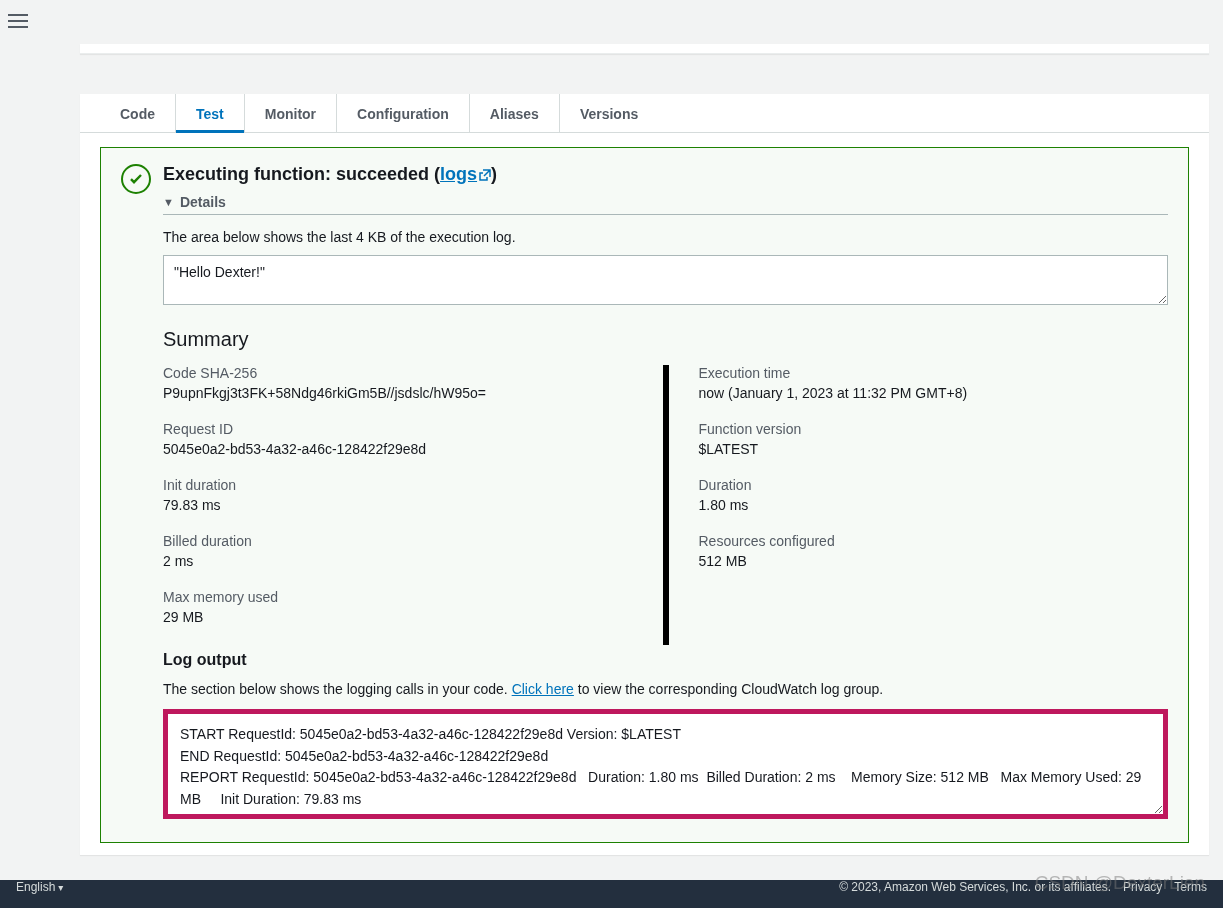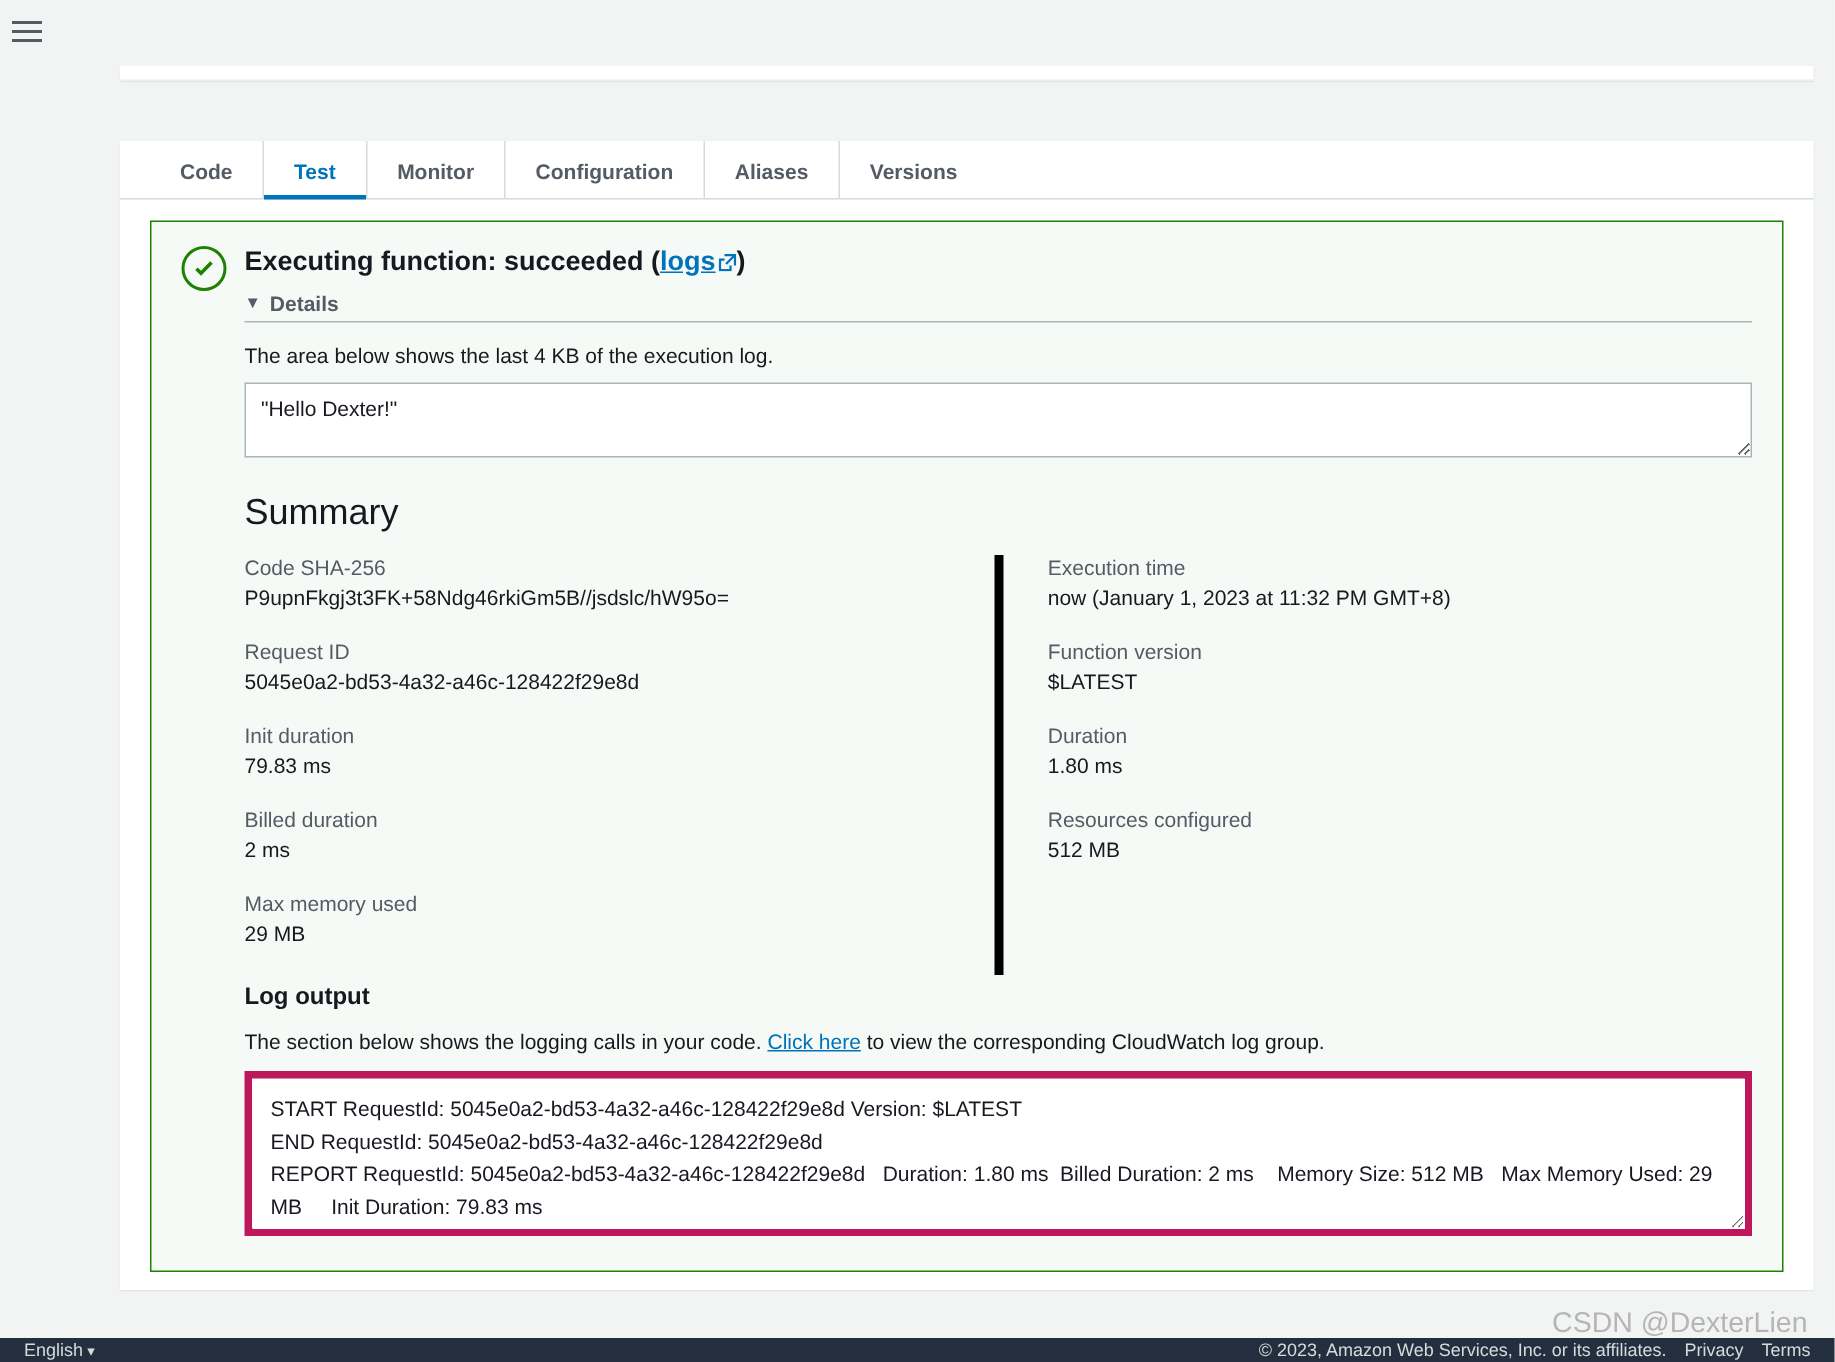--- a/index.html
+++ b/index.html
@@ -121,21 +121,21 @@
     border: 1px solid #aab7b8;
     padding: 8px 10px;
     font-family: inherit;
     font-size: 14px;
     color: #16191f;
     min-height: 32px;
     width: 100%;
     resize: both;
     overflow: auto;
   }
-  h2.summary { font-size: 24px; font-weight: 400; margin: 20px 0 14px; color: #16191f; }
+  h2.summary { font-size: 20px; font-weight: 400; margin: 20px 0 14px; color: #16191f; }
   .summary-grid {
     display: flex;
   }
   .summary-col { flex: 1; }
   .summary-col.left { border-right: 6px solid #000000; padding-right: 30px; }
   .summary-col.right { padding-left: 30px; }
   .kv { margin-bottom: 20px; }
   .kv .k { color: #545b64; font-size: 14px; margin-bottom: 4px; }
   .kv .v { color: #16191f; font-size: 14px; }
 
@@ -152,25 +152,25 @@
     min-height: 110px;
     width: 100%;
     resize: both;
     overflow: auto;
     line-height: 1.55;
   }
 
   footer {
     position: absolute;
     bottom: 0; left: 0; right: 0;
-    height: 16px;
+    height: 28px;
     background: #232f3e;
     color: #d5dbdb;
     font-size: 12px;
-    display: flex; align-items: center;
+    display: flex; align-items: flex-start;
     padding: 0 16px;
   }
   footer .lang { cursor: pointer; }
   footer .lang::after { content: " ▾"; font-size: 10px; }
   footer .spacer { flex: 1; }
   footer a { color: #d5dbdb; text-decoration: none; margin-left: 12px; }
   .watermark {
     position: absolute;
     right: 18px; bottom: 14px;
     color: rgba(120,120,120,.5);

